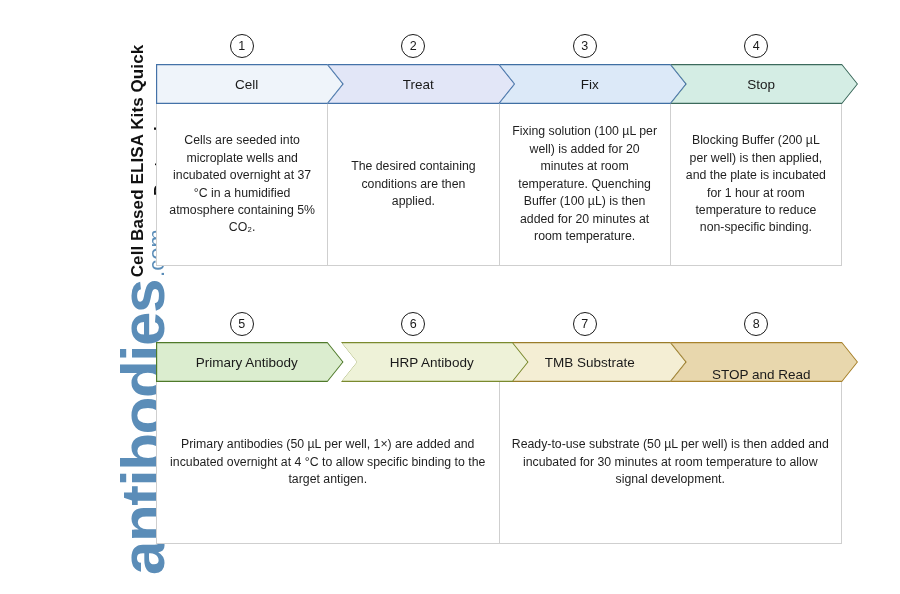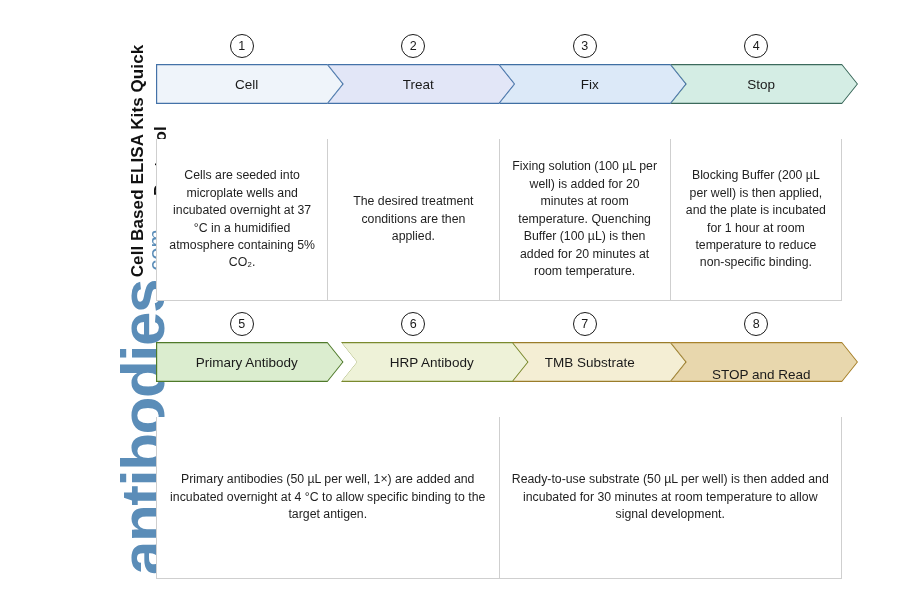--- a/index.html
+++ b/index.html
@@ -74,21 +74,21 @@
   }
   .chev .fill {
     position: absolute; left: 1.2px; top: 1.2px; right: 1.2px; bottom: 1.2px;
     clip-path: polygon(0 0, calc(100% - 15px) 0, 100% 50%, calc(100% - 15px) 100%, 0 100%, 15px 50%);
   }
   .chev.first .fill {
     clip-path: polygon(0 0, calc(100% - 15px) 0, 100% 50%, calc(100% - 15px) 100%, 0 100%);
   }
 
   
-  .bodyrow { position: relative; display: flex; border: 1px solid #cfcfcf; border-top: none; height: 162px; margin-top: 35px; }
+  .bodyrow { position: relative; display: flex; border: 1px solid #cfcfcf; border-top: none; height: 162px; }
   .cell {
     flex: 1 1 0; min-width: 0;
     border-right: 1px solid #cfcfcf;
     display: flex; align-items: center; justify-content: center;
     padding: 10px 12px;
     background: #fff;
   }
   .cell:last-child { border-right: none; }
   .cell p {
     text-align: center;
@@ -134,21 +134,21 @@
           <div class="stroke" style="background: rgb(60, 106, 92);"></div>
           <div class="fill" style="background: rgb(212, 237, 228);"></div>
           <span class="lbl">Stop</span>
         </div>
       </div>
     <div class="bodyrow">
         <div class="cell">
           <p>Cells are seeded into microplate wells and incubated overnight at 37 °C in a humidified atmosphere containing 5% CO₂.</p>
         </div>
         <div class="cell">
-          <p>The desired treatment conditions are then applied.</p>
+          <p>The desired containing conditions are then applied.</p>
         </div>
         <div class="cell">
           <p>Fixing solution (100 µL per well) is added for 20 minutes at room temperature. Quenching Buffer (100 µL) is then added for 20 minutes at room temperature.</p>
         </div>
         <div class="cell">
           <p>Blocking Buffer (200 µL per well) is then applied, and the plate is incubated for 1 hour at room temperature to reduce non-specific binding.</p>
         </div>
       </div>
   </div>
 

